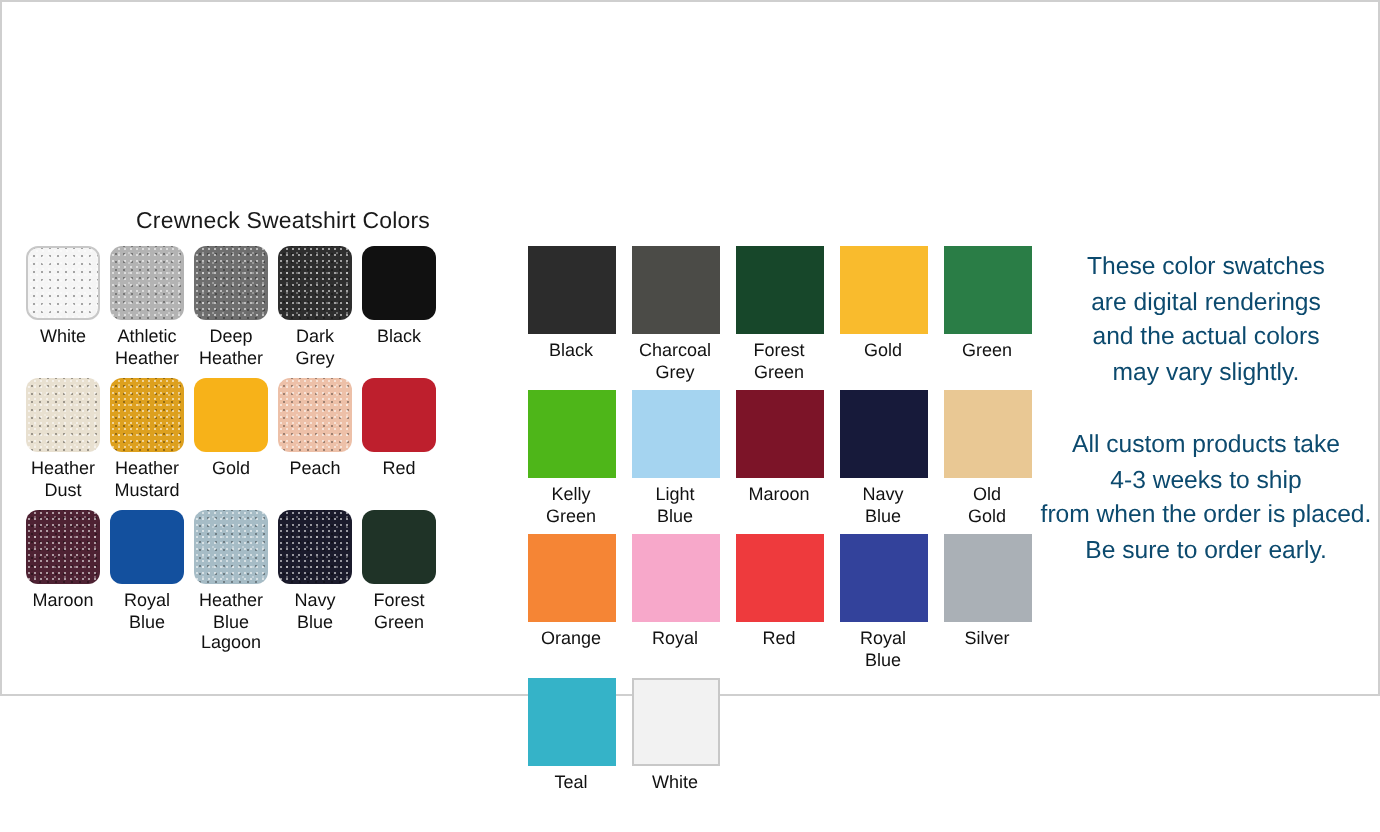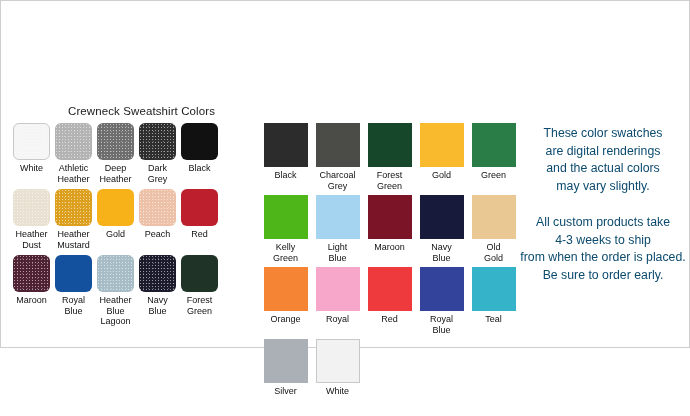--- a/index.html
+++ b/index.html
@@ -254,26 +254,26 @@
       <div class="cell">
         <div class="swatch" style="background-color: rgb(238, 58, 61);"></div>
         <div class="swatch-label">Red</div>
       </div>
       <div class="cell">
         <div class="swatch" style="background-color: rgb(51, 66, 155);"></div>
         <div class="swatch-label">Royal
 Blue</div>
       </div>
       <div class="cell">
+        <div class="swatch" style="background-color: rgb(170, 176, 182);"></div>
+        <div class="swatch-label">Silver</div>
+      </div>
+      <div class="cell">
         <div class="swatch" style="background-color: rgb(53, 179, 200);"></div>
         <div class="swatch-label">Teal</div>
-      </div>
-      <div class="cell">
-        <div class="swatch" style="background-color: rgb(170, 176, 182);"></div>
-        <div class="swatch-label">Silver</div>
       </div>
       <div class="cell">
         <div class="swatch bordered" style="background-color: rgb(242, 242, 242);"></div>
         <div class="swatch-label">White</div>
       </div>
     </div>
 
   <div class="note" id="note-disclaimer">These color swatches
 are digital renderings
 and the actual colors

